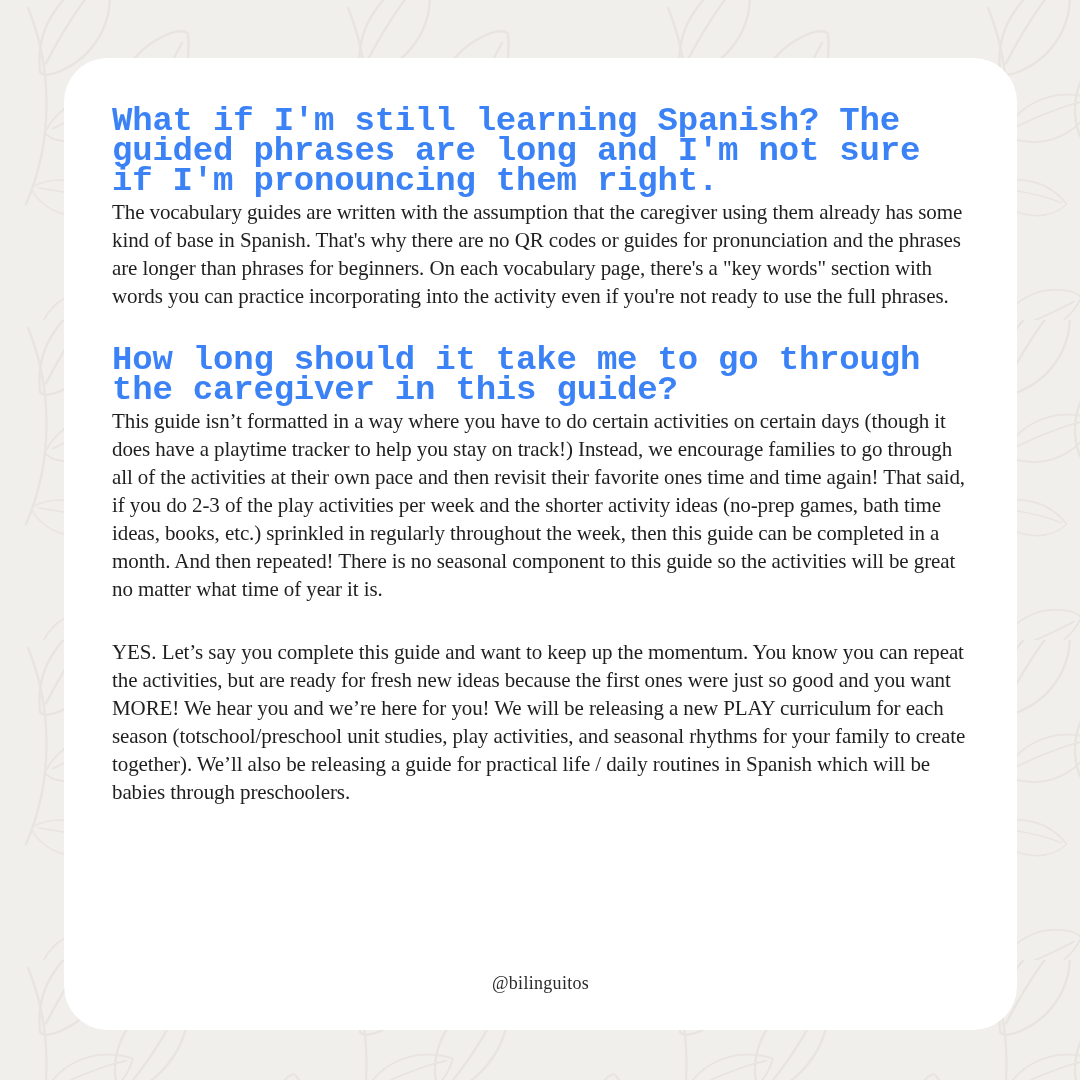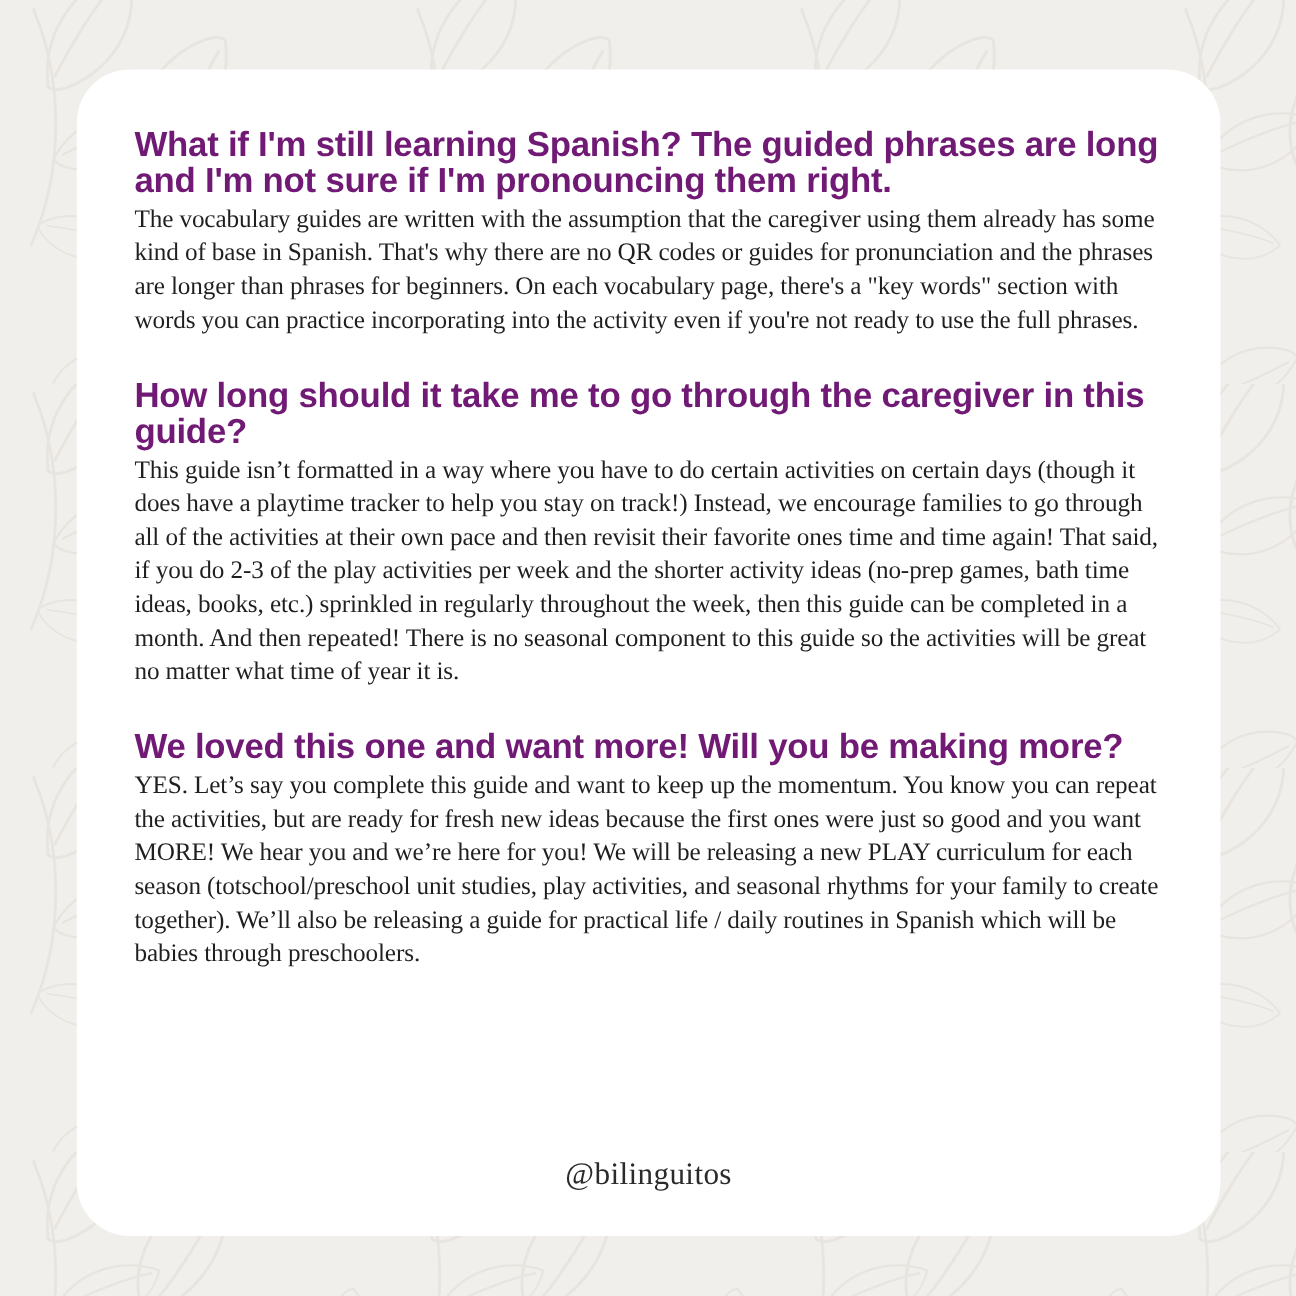--- a/index.html
+++ b/index.html
@@ -30,44 +30,44 @@
     background: #ffffff;
     border-radius: 44px;
     box-sizing: border-box;
     padding: 48px 48px 0 48px;
   }
   .qa {
     margin: 0 0 35px 0;
   }
   .question {
     margin: 0 0 2px 0;
-    font-family: Liberation Sans, sans-serif;
+    font-family: Liberation Mono, monospace;
     font-weight: 700;
-    font-size: 29px;
+    font-size: 34px;
     line-height: 30px;
     letter-spacing: -0.2px;
-    color: #701a75;
+    color: #3b82f6;
   }
   .answer {
     margin: 0;
     font-family: "Liberation Serif", serif;
     font-weight: 400;
     font-size: 21px;
     line-height: 28px;
     letter-spacing: -0.1px;
     color: #1f1f1f;
   }
   .handle {
     position: absolute;
     left: 0;
     right: 0;
     bottom: 36px;
     text-align: center;
     font-family: "Liberation Serif", serif;
-    font-size: 26px;
+    font-size: 18px;
     letter-spacing: 0.3px;
     color: #2b2b2b;
   }
 </style>
 </head>
 <body>
 
 <div class="stage">
 
   <svg class="bg-pattern" width="1080" height="1080" viewBox="0 0 1080 1080" aria-hidden="true">
@@ -101,20 +101,19 @@
       <p class="question">What if I'm still learning Spanish? The guided phrases are long and I'm not sure if I'm pronouncing them right.</p>
       <p class="answer">The vocabulary guides are written with the assumption that the caregiver using them already has some kind of base in Spanish. That's why there are no QR codes or guides for pronunciation and the phrases are longer than phrases for beginners. On each vocabulary page, there's a "key words" section with words you can practice incorporating into the activity even if you're not ready to use the full phrases.</p>
     </div>
 
     <div class="qa">
       <p class="question">How long should it take me to go through the caregiver in this guide?</p>
       <p class="answer">This guide isn’t formatted in a way where you have to do certain activities on certain days (though it does have a playtime tracker to help you stay on track!) Instead, we encourage families to go through all of the activities at their own pace and then revisit their favorite ones time and time again! That said, if you do 2-3 of the play activities per week and the shorter activity ideas (no-prep games, bath time ideas, books, etc.) sprinkled in regularly throughout the week, then this guide can be completed in a month. And then repeated! There is no seasonal component to this guide so the activities will be great no matter what time of year it is.</p>
     </div>
 
     <div class="qa">
-      <p class="question">We loved this one and want more! Will you be making more?</p>
       <p class="answer">YES. Let’s say you complete this guide and want to keep up the momentum. You know you can repeat the activities, but are ready for fresh new ideas because the first ones were just so good and you want MORE! We hear you and we’re here for you! We will be releasing a new PLAY curriculum for each season (totschool/preschool unit studies, play activities, and seasonal rhythms for your family to create together). We’ll also be releasing a guide for practical life / daily routines in Spanish which will be babies through preschoolers.</p>
     </div>
 
     <div class="handle">@bilinguitos</div>
   </div>
 
 </div>
 
 </body></html>

